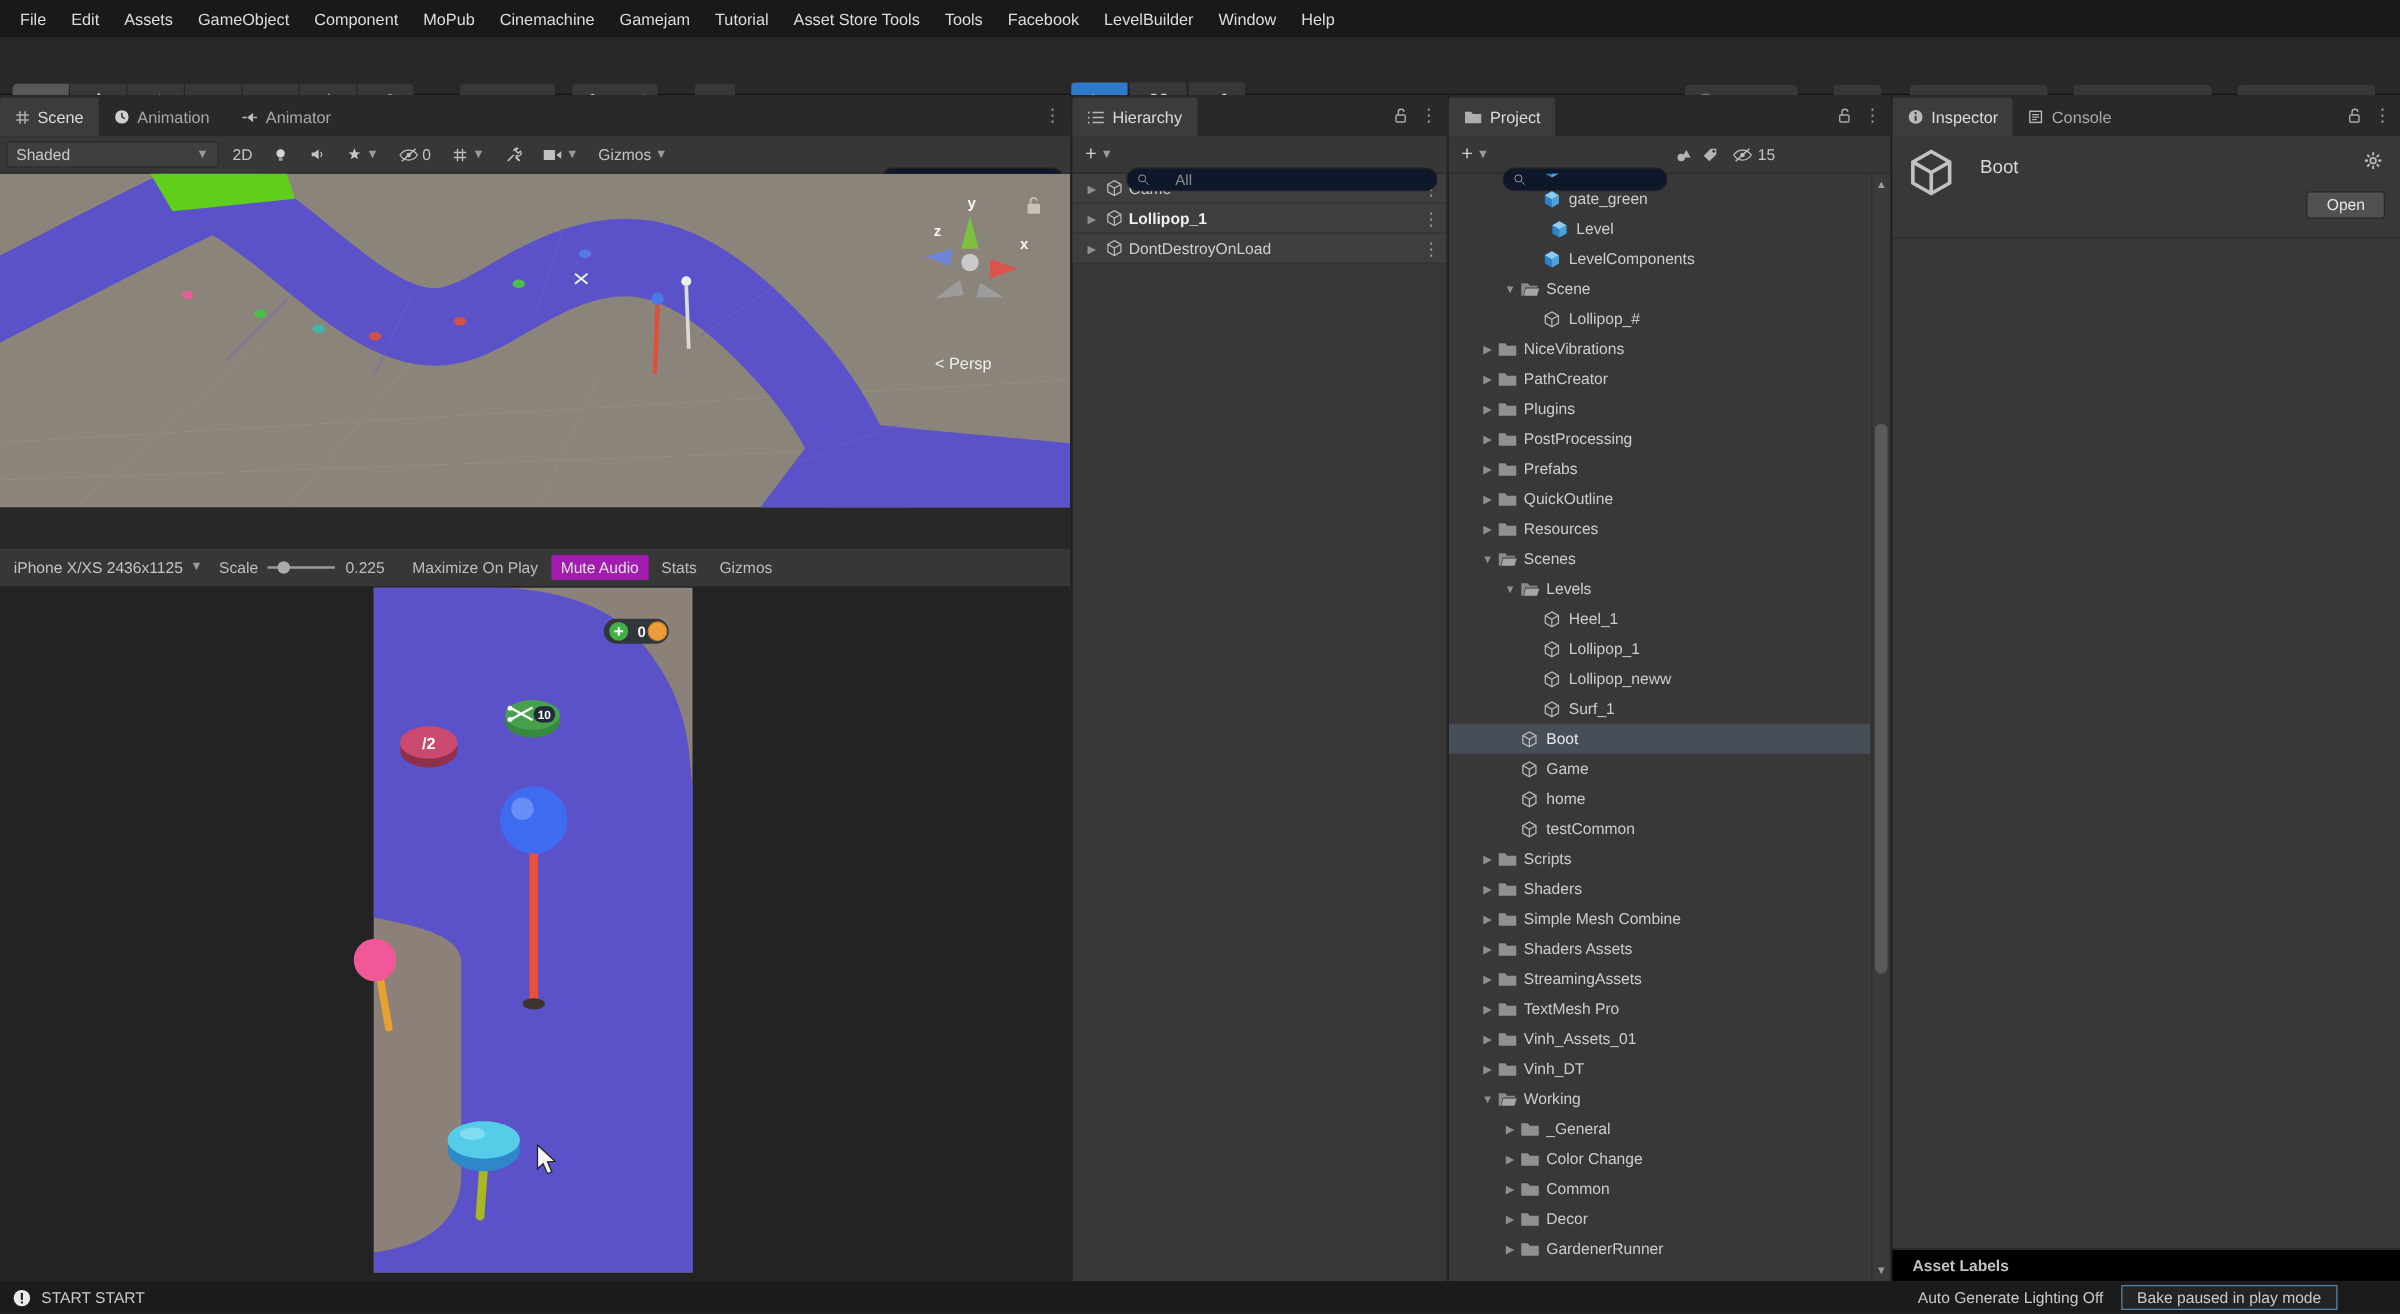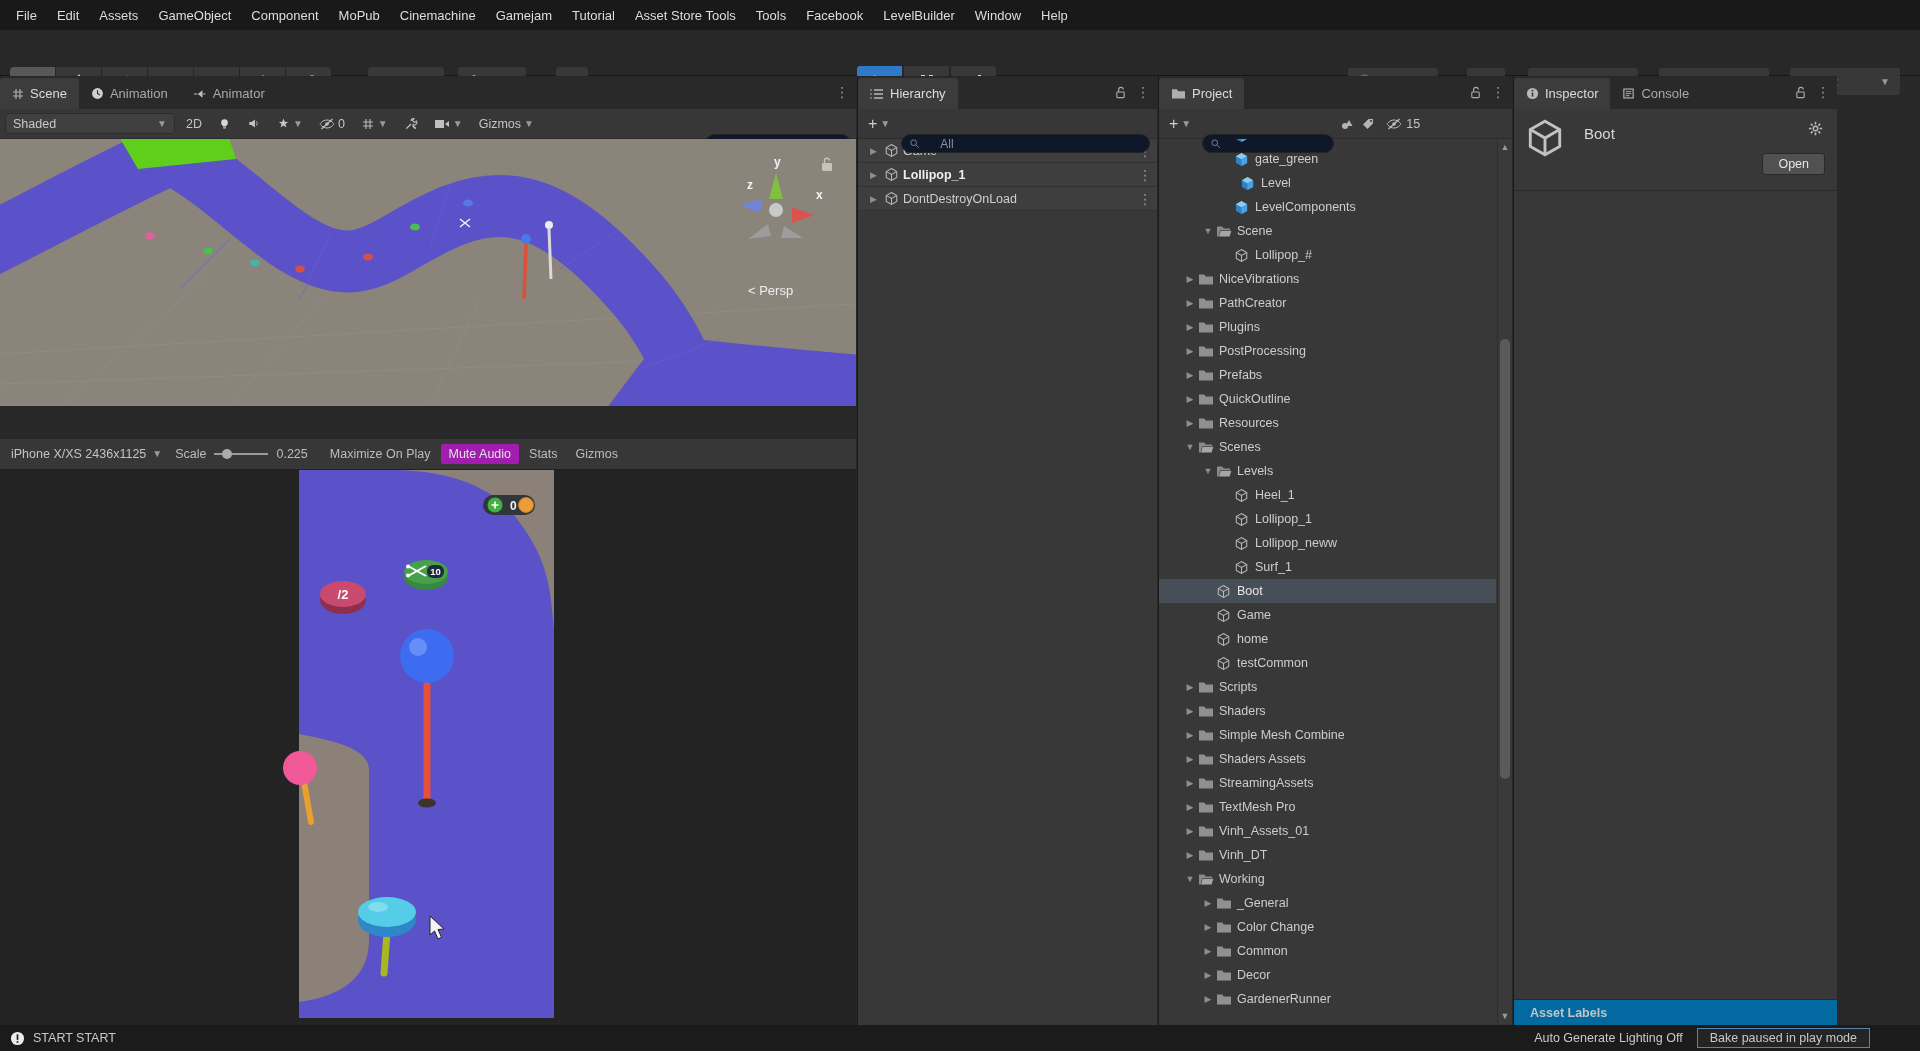--- a/index.html
+++ b/index.html
@@ -34,21 +34,21 @@
 .step-wrap{display:flex;align-items:center;gap:2px;}
 .step-tri{width:0;height:0;border-left:9px solid #D2D2D2;border-top:6px solid transparent;border-bottom:6px solid transparent;}
 .step-bar{width:3px;height:13px;background:#D2D2D2;}
 .ddbtn{height:27px;background:#383838;border-radius:3px;display:flex;align-items:center;justify-content:space-between;padding:0 10px;color:#CFCFCF;font-size:12.5px;}
 
 
 .pane{top:76px;bottom:26px;background:#383838;}
 #left-pane{left:0;width:856px;background:#282828;}
 #hierarchy{left:857px;width:300px;border-left:1px solid #1A1A1A;}
 #project{left:1158px;width:354px;border-left:1px solid #1A1A1A;}
-#inspector{left:1513px;width:324px;border-left:1px solid #1A1A1A;}
+#inspector{left:1513px;width:407px;border-left:1px solid #1A1A1A;}
 
 .tabstrip{height:33px;background:#292929;display:flex;align-items:flex-end;position:relative;}
 .tab{height:31px;display:flex;align-items:center;gap:6px;padding:0 12px;font-size:13px;color:#A9A9A9;}
 .tab.active{background:#3C3C3C;color:#DCDCDC;border-radius:3px 3px 0 0;}
 .strip-right{position:absolute;right:6px;top:8px;display:flex;align-items:center;gap:8px;}
 
 .paneltool{height:30px;background:#373737;border-bottom:1px solid #2B2B2B;display:flex;align-items:center;padding:0 5px;gap:6px;position:relative;}
 .search{height:19px;background:#0f172a;border:1px solid #232323;border-radius:10px;display:flex;align-items:center;gap:20px;padding:0 7px;color:#8E8E8E;font-size:12px;margin-top:40px;}
 .tinybtn{display:flex;align-items:center;gap:3px;color:#C4C4C4;font-size:12.5px;padding:0 5px;height:22px;}
 .dropfield{display:flex;align-items:center;justify-content:space-between;background:#3F3F3F;border:1px solid #2D2D2D;border-radius:3px;height:21px;padding:0 7px;color:#C9C9C9;font-size:12.5px;}
@@ -75,21 +75,21 @@
 .tree-row.selected{background:#474E57;color:#E8E8E8;}
 .tree-row .arrow{width:14px;color:#8E8E8E;font-size:9px;text-align:center;}
 .tree-row .icon{width:17px;height:15px;margin-right:5px;}
 #vscroll{position:absolute;right:1px;top:63px;bottom:1px;width:14px;background:#3A3A3A;border-left:1px solid #2E2E2E;}
 #vthumb{position:absolute;left:2px;width:10px;border-radius:5px;background:#5A5A5A;}
 .scroll-arrow{position:absolute;left:0;width:14px;color:#9A9A9A;font-size:9px;text-align:center;}
 
 
 #insp-header{position:absolute;left:0;top:33px;width:100%;height:82px;background:#383838;border-bottom:1px solid #2A2A2A;}
 #open-btn{position:absolute;right:12px;top:44px;background:#515151;border:1px solid #292929;border-radius:3px;padding:3px 15px;font-size:12.5px;color:#E6E6E6;}
-#asset-labels{position:absolute;left:0;right:0;bottom:0;height:26px;border-top:1px solid #2A2A2A;background:#0369a1;display:flex;align-items:center;padding-left:16px;font-size:12.5px;color:#C2C2C2;font-weight:bold;}
+#asset-labels{position:absolute;left:0;right:0;bottom:0;height:26px;border-top:1px solid #2A2A2A;background:#000000;display:flex;align-items:center;padding-left:16px;font-size:12.5px;color:#C2C2C2;font-weight:bold;}
 
 
 #statusbar{left:0;top:1025px;width:1920px;height:26px;background:#1B1B1B;display:flex;align-items:center;padding:0 10px;font-size:12.5px;color:#C9C9C9;}
 #bake-box{border:1px solid #5B84AD;background:#242424;padding:2px 12px;margin-left:14px;margin-right:40px;color:#C9C9C9;}
 </style>
 </head>
 <body>
 
 <div id="menubar" class="abs">
     <span class="menu-item">File</span>

